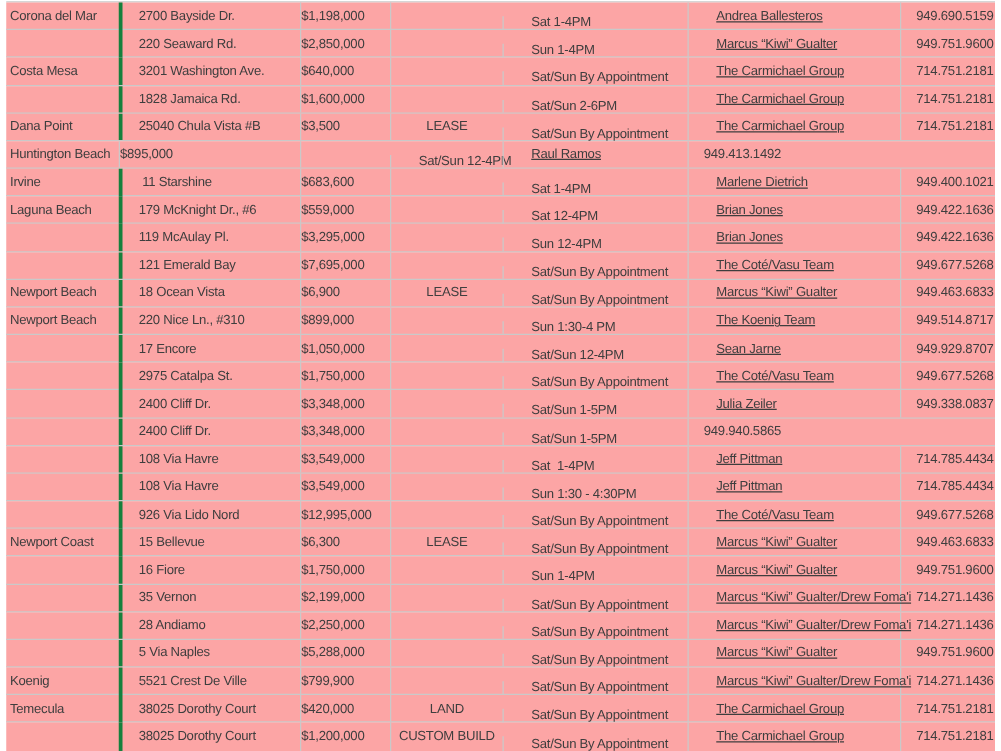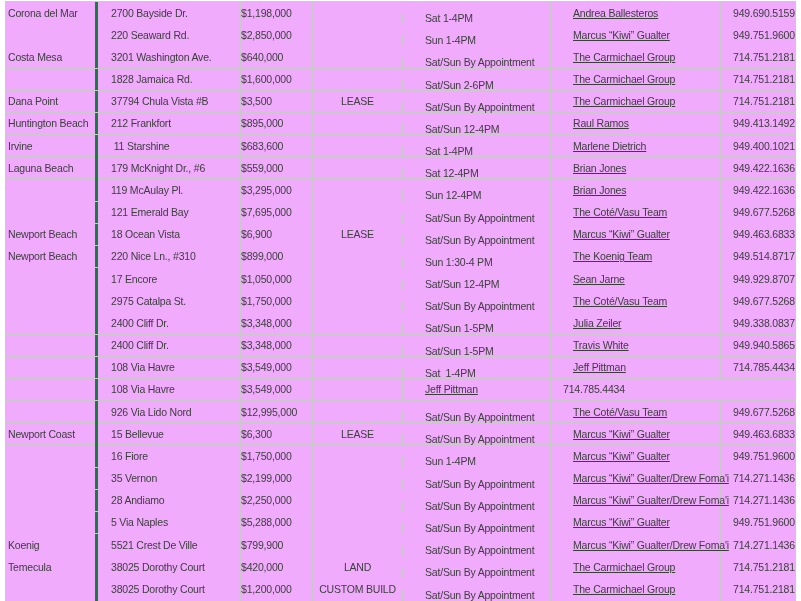--- a/index.html
+++ b/index.html
@@ -23,21 +23,21 @@
     top: 1px;
     width: 791px;
     border-top: 1px solid #c9c9c9;
   }
   .row {
     display: grid;
     grid-template-columns: 90px 145px 72px 90px 148px 170px 76px;
     height: 22.185px;
     box-sizing: border-box;
     border-bottom: 1px solid #c9c9c9;
-    background: #f0abfc;
+    background: #fca5a5;
   }
   .row.last { border-bottom: none; }
   .cell {
     box-sizing: border-box;
     display: flex;
     align-items: center;
     font-size: 10.5px;
     letter-spacing: -0.2px;
     color: #3e3e3e;
     white-space: pre;
@@ -88,30 +88,29 @@
         <div class="cell c-city"></div>
         <div class="cell c-address">1828 Jamaica Rd.</div>
         <div class="cell c-price">$1,600,000</div>
         <div class="cell c-type"></div>
         <div class="cell c-times">Sat/Sun 2-6PM</div>
         <div class="cell c-agent">The Carmichael Group</div>
         <div class="cell c-phone">714.751.2181</div>
       </div>
       <div class="row">
         <div class="cell c-city">Dana Point</div>
-        <div class="cell c-address">37794 Chula Vista #B</div>
+        <div class="cell c-address">25040 Chula Vista #B</div>
         <div class="cell c-price">$3,500</div>
         <div class="cell c-type">LEASE</div>
         <div class="cell c-times">Sat/Sun By Appointment</div>
         <div class="cell c-agent">The Carmichael Group</div>
         <div class="cell c-phone">714.751.2181</div>
       </div>
       <div class="row">
         <div class="cell c-city">Huntington Beach</div>
-        <div class="cell c-address">212 Frankfort</div>
         <div class="cell c-price">$895,000</div>
         <div class="cell c-type"></div>
         <div class="cell c-times">Sat/Sun 12-4PM</div>
         <div class="cell c-agent">Raul Ramos</div>
         <div class="cell c-phone">949.413.1492</div>
       </div>
       <div class="row">
         <div class="cell c-city">Irvine</div>
         <div class="cell c-address"> 11 Starshine</div>
         <div class="cell c-price">$683,600</div>
@@ -191,37 +190,37 @@
         <div class="cell c-times">Sat/Sun 1-5PM</div>
         <div class="cell c-agent">Julia Zeiler</div>
         <div class="cell c-phone">949.338.0837</div>
       </div>
       <div class="row">
         <div class="cell c-city"></div>
         <div class="cell c-address">2400 Cliff Dr.</div>
         <div class="cell c-price">$3,348,000</div>
         <div class="cell c-type"></div>
         <div class="cell c-times">Sat/Sun 1-5PM</div>
-        <div class="cell c-agent">Travis White</div>
         <div class="cell c-phone">949.940.5865</div>
       </div>
       <div class="row">
         <div class="cell c-city"></div>
         <div class="cell c-address">108 Via Havre</div>
         <div class="cell c-price">$3,549,000</div>
         <div class="cell c-type"></div>
         <div class="cell c-times">Sat  1-4PM</div>
         <div class="cell c-agent">Jeff Pittman</div>
         <div class="cell c-phone">714.785.4434</div>
       </div>
       <div class="row">
         <div class="cell c-city"></div>
         <div class="cell c-address">108 Via Havre</div>
         <div class="cell c-price">$3,549,000</div>
         <div class="cell c-type"></div>
+        <div class="cell c-times">Sun 1:30 - 4:30PM</div>
         <div class="cell c-agent">Jeff Pittman</div>
         <div class="cell c-phone">714.785.4434</div>
       </div>
       <div class="row">
         <div class="cell c-city"></div>
         <div class="cell c-address">926 Via Lido Nord</div>
         <div class="cell c-price">$12,995,000</div>
         <div class="cell c-type"></div>
         <div class="cell c-times">Sat/Sun By Appointment</div>
         <div class="cell c-agent">The Coté/Vasu Team</div>

